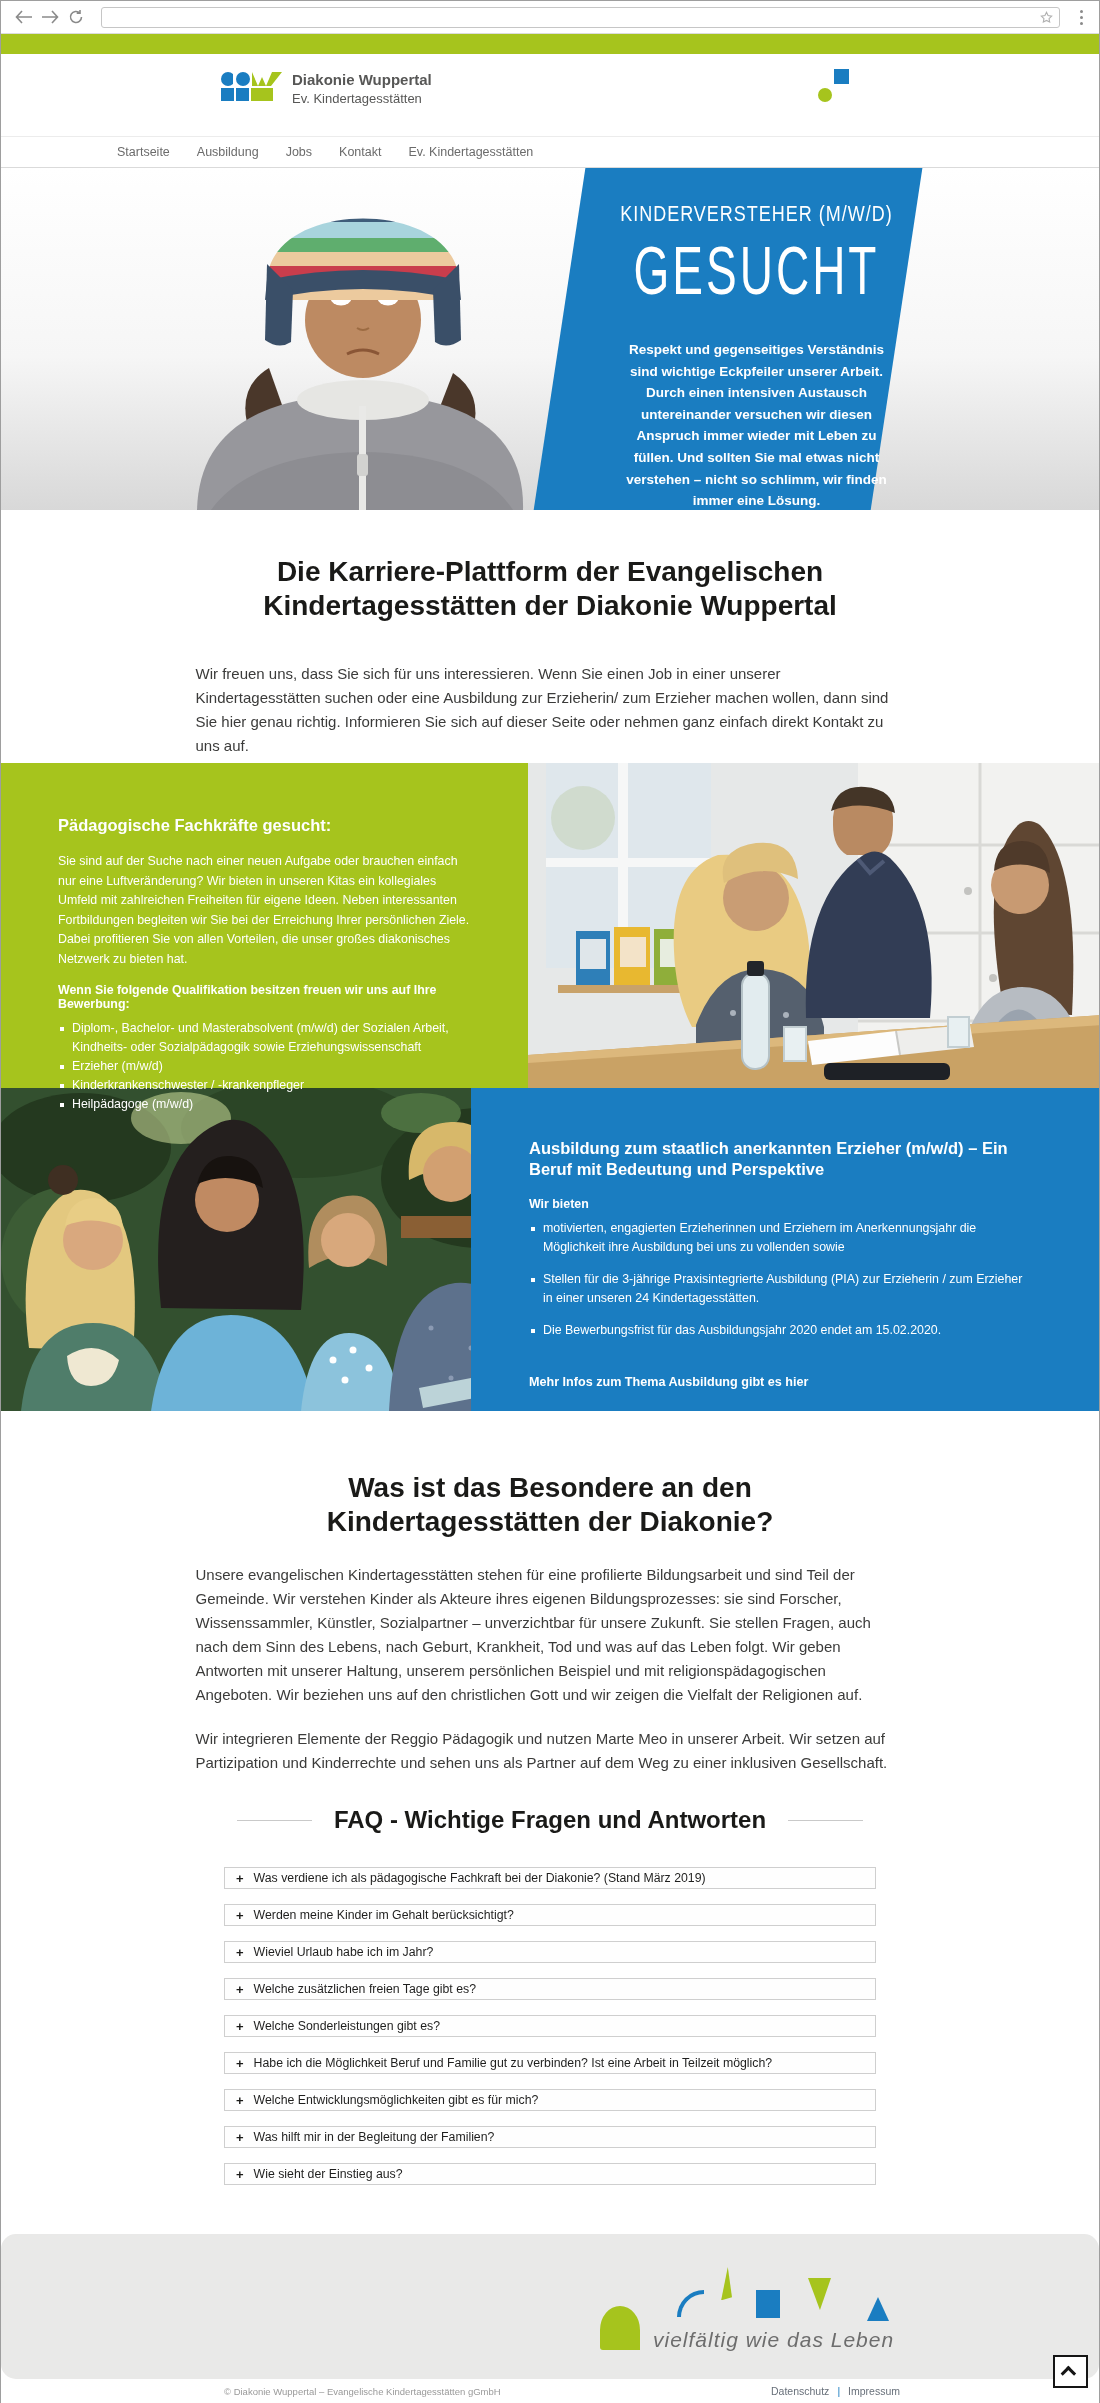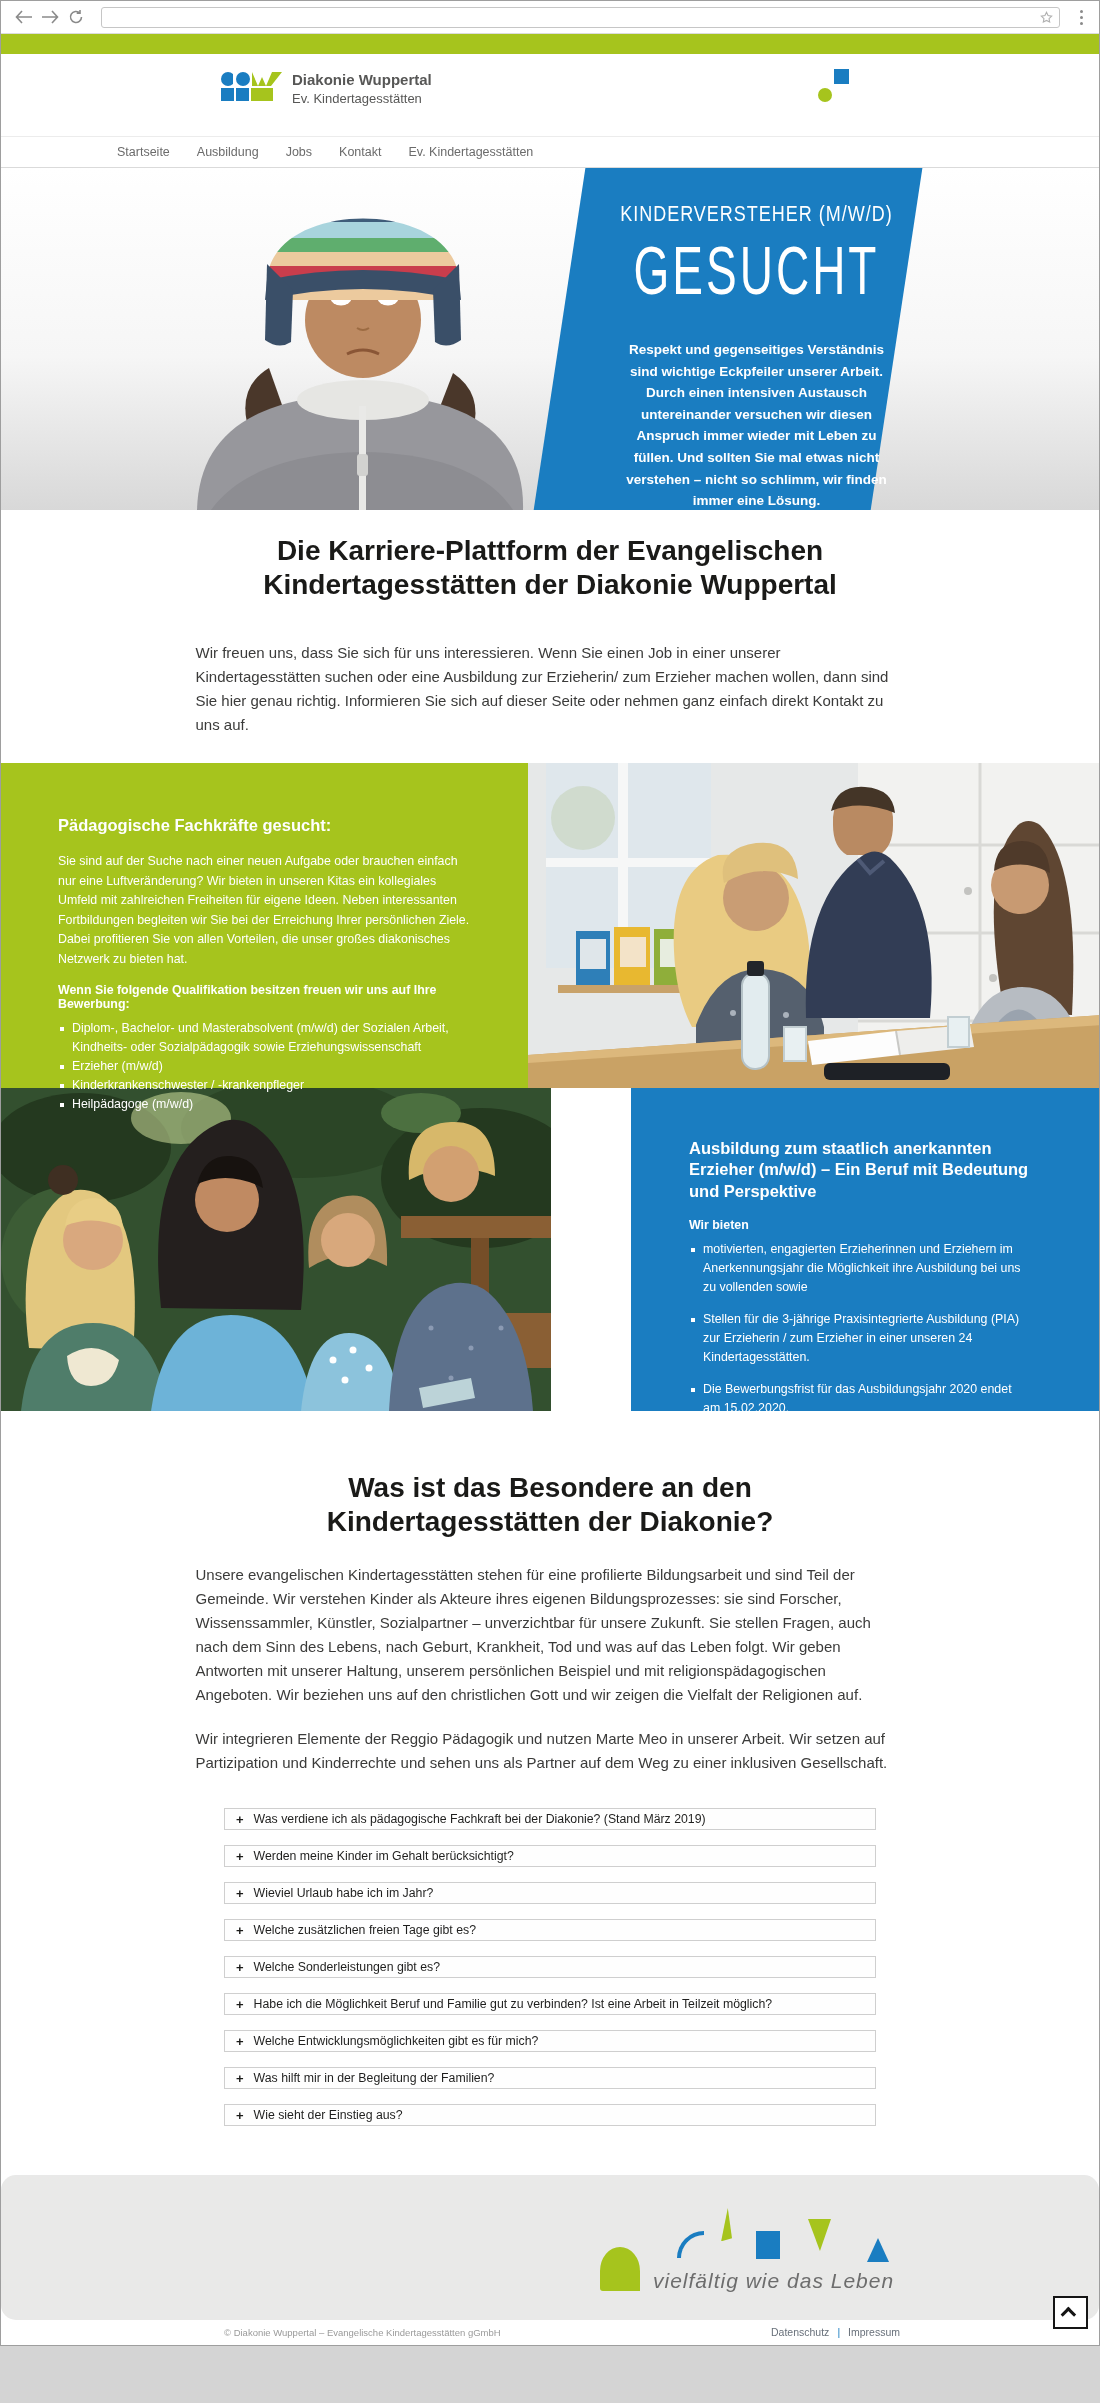--- a/index.html
+++ b/index.html
@@ -45,32 +45,32 @@
   .hero-banner { position:absolute; left:585px; top:-4px; width:337px; height:352px;
     background:#1a7dc1; transform:skewX(-8.6deg); transform-origin:top left; }
   .hero-banner-inner { transform:skewX(8.6deg); transform-origin:top left;
     color:#fff; text-align:center; padding:40px 26px 0 30px; }
   .hero-kicker { font-size:18px; letter-spacing:1px; display:inline-block;
     transform:scaleY(1.25); font-weight:400; white-space:nowrap; }
   .hero-headline { font-size:46px; font-weight:400; letter-spacing:3px; display:inline-block;
     transform:scaleY(1.5); margin-top:18px; }
   .hero-text { margin-top:42px; font-size:13.5px; line-height:1.6; font-weight:bold; }
   
-  .intro { height:253px; text-align:center; padding-top:24px; }
+  .intro { height:253px; text-align:center; padding-top:45px; }
   h1.sec-heading, h2.sec-heading { font-size:28px; line-height:34px; color:#1a1a18;
     font-weight:bold; }
   .intro p, .besondere p { width:709px; margin:0 auto; text-align:left;
     font-size:15px; line-height:24px; color:#3b3b3a; }
   .intro p { margin-top:39px; }
   
   .split { display:flex; }
   .split-1 { height:325px; }
   .split-2 { height:323px; }
   .green-box { width:527px; background:#a6c41d; color:#fff; padding:52px 55px 0 57px; }
-  .blue-box { width:468px; background:#1a7dc1; color:#fff; padding:50px 68px 12px 58px; }
+  .blue-box { width:628px; background:#1a7dc1; color:#fff; padding:50px 68px 12px 58px; }
   .split .photo { flex:1; overflow:hidden; }
   .split .photo svg { display:block; }
   .box-h3 { font-size:16.5px; font-weight:bold; margin-bottom:16px; line-height:1.3; }
   .box-p { font-size:12.4px; line-height:19.5px; }
   .box-strong { font-size:12.4px; font-weight:bold; margin-top:14px; }
   .box-ul { list-style:none; margin-top:8px; }
   .box-ul li { font-size:12.4px; line-height:19px; padding-left:14px; position:relative; }
   .box-ul.spaced li { margin-bottom:13px; }
   .box-ul li::before { content:""; position:absolute; left:2px; top:8px; width:4px; height:4px;
     background:#fff; }
@@ -367,20 +367,25 @@
     </ul>
     <a class="box-link">Mehr Infos zum Thema Ausbildung gibt es hier</a>
   </div>
 </div>
 
 <div class="besondere">
   <h2 class="sec-heading" style="width:620px;margin:0 auto;">Was ist das Besondere an den Kindertagesstätten der Diakonie?</h2>
   <p class="p1">Unsere evangelischen Kindertagesstätten stehen für eine profilierte Bildungsarbeit und sind Teil der Gemeinde. Wir verstehen Kinder als Akteure ihres eigenen Bildungsprozesses: sie sind Forscher, Wissenssammler, Künstler, Sozialpartner – unverzichtbar für unsere Zukunft. Sie stellen Fragen, auch nach dem Sinn des Lebens, nach Geburt, Krankheit, Tod und was auf das Leben folgt. Wir geben Antworten mit unserer Haltung, unserem persönlichen Beispiel und mit religionspädagogischen Angeboten. Wir beziehen uns auf den christlichen Gott und wir zeigen die Vielfalt der Religionen auf.</p>
   <p class="p2">Wir integrieren Elemente der Reggio Pädagogik und nutzen Marte Meo in unserer Arbeit. Wir setzen auf Partizipation und Kinderrechte und sehen uns als Partner auf dem Weg zu einer inklusiven Gesellschaft.</p>
 
+  <div class="faq-head">
+    <span class="line"></span>
+    <span class="faq-title">FAQ - Wichtige Fragen und Antworten</span>
+    <span class="line"></span>
+  </div>
 
   <div class="faq-list">
     <div class="faq-item">
       <span class="plus">+</span>
       <span class="q">Was verdiene ich als pädagogische Fachkraft bei der Diakonie? (Stand März 2019)</span>
     </div>
     <div class="faq-item">
       <span class="plus">+</span>
       <span class="q">Werden meine Kinder im Gehalt berücksichtigt?</span>
     </div>

